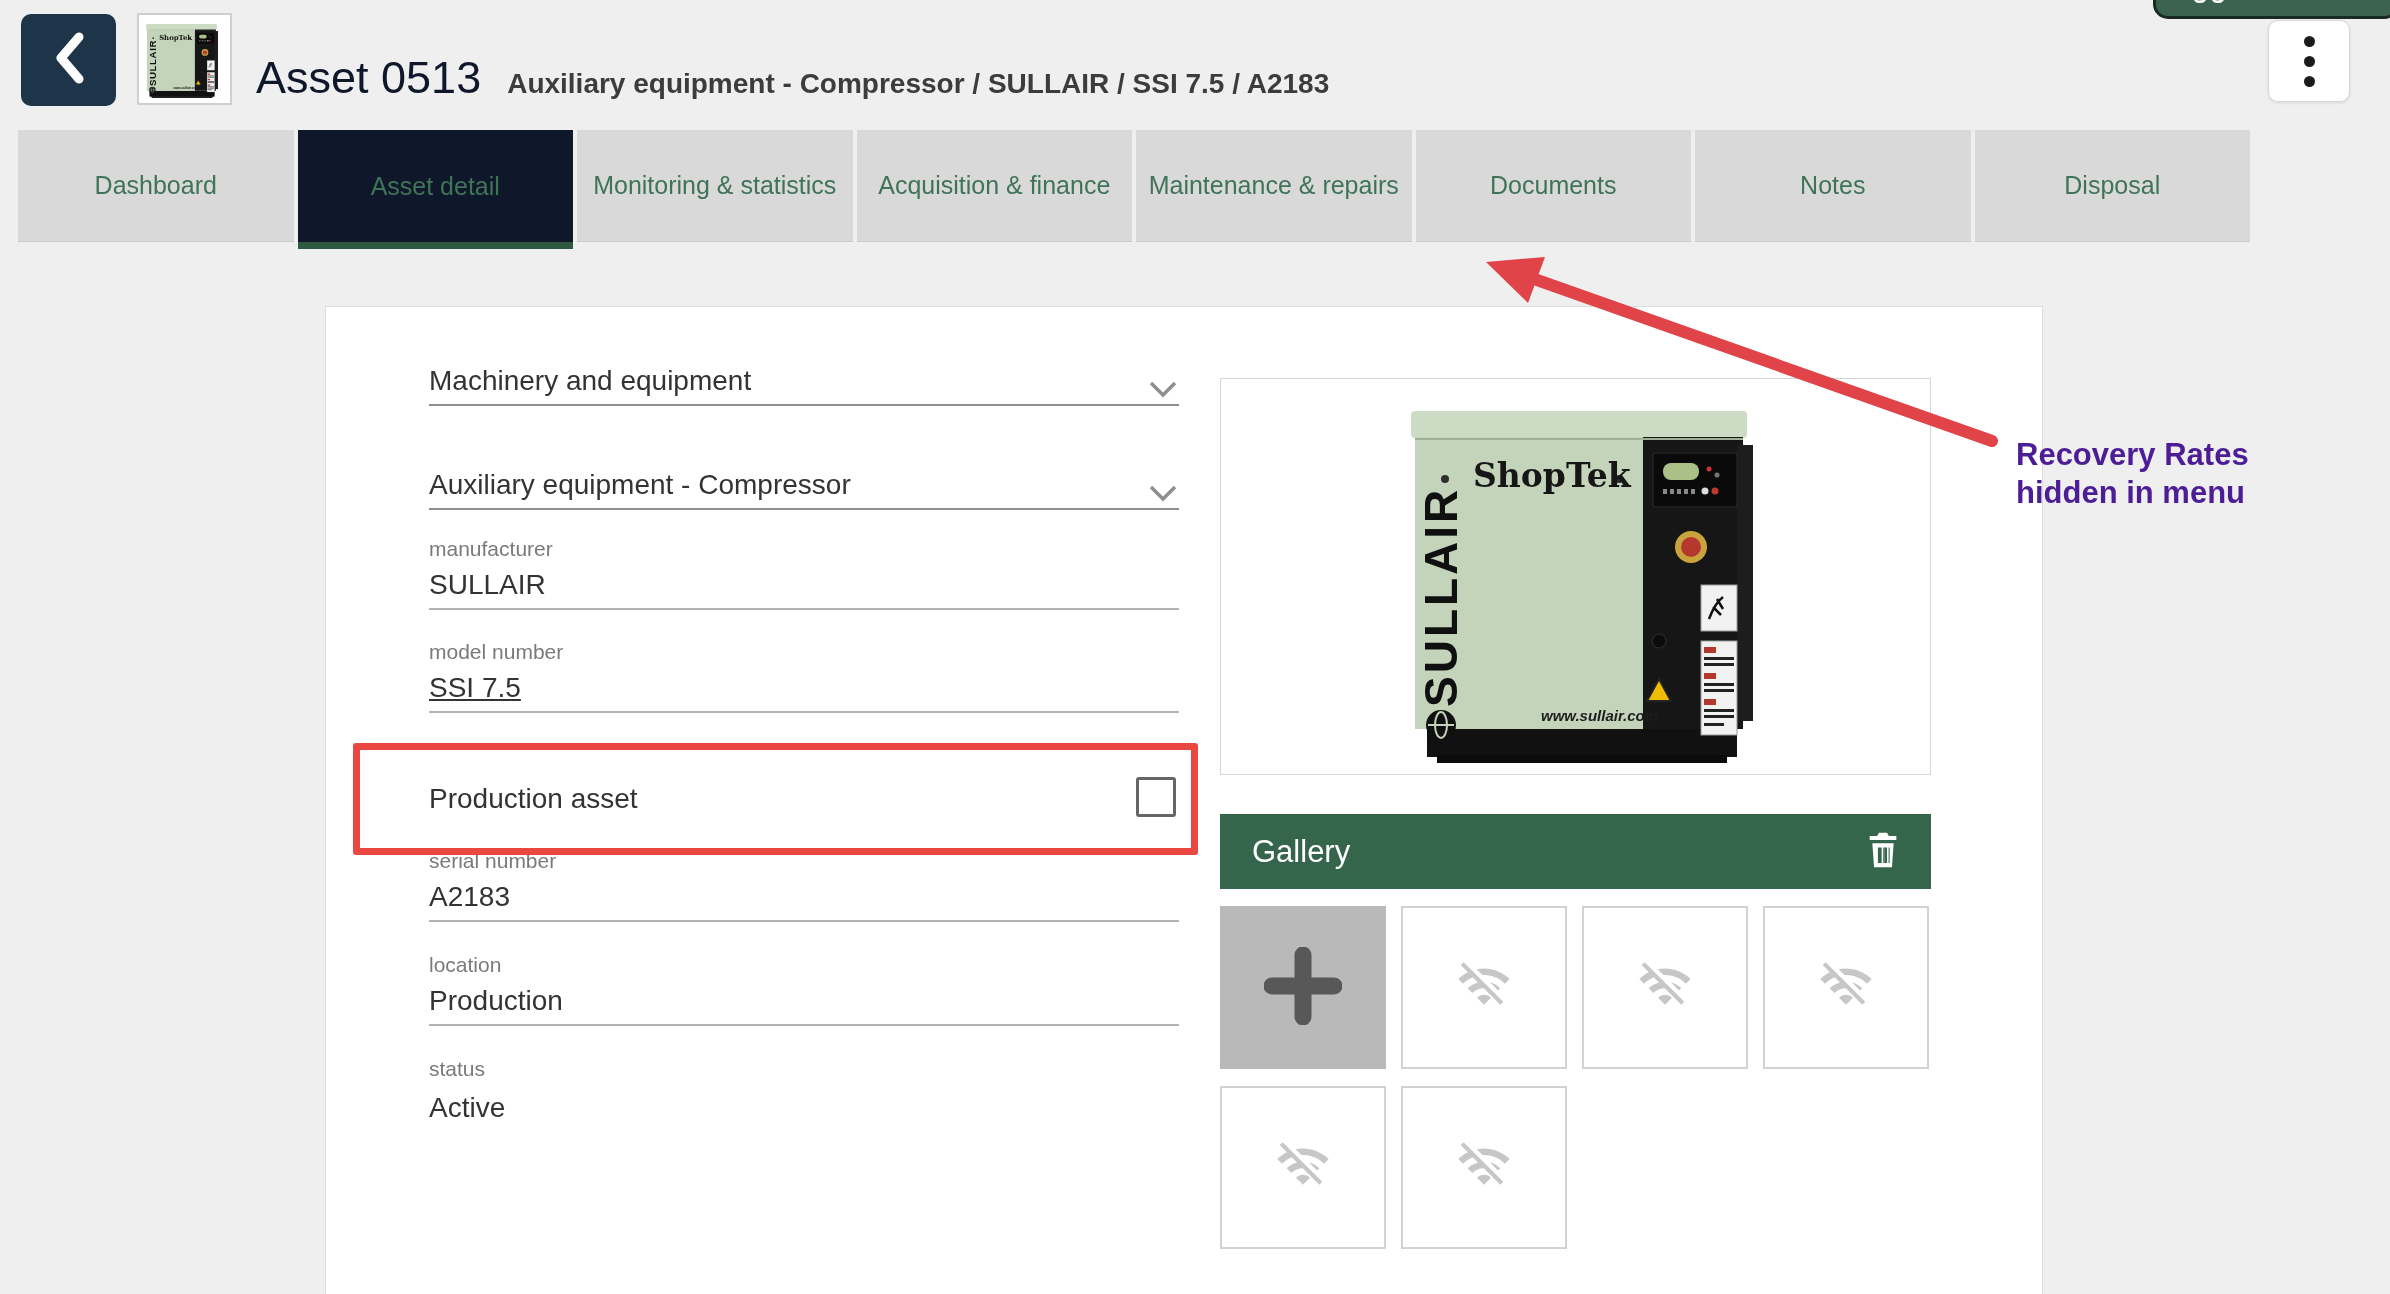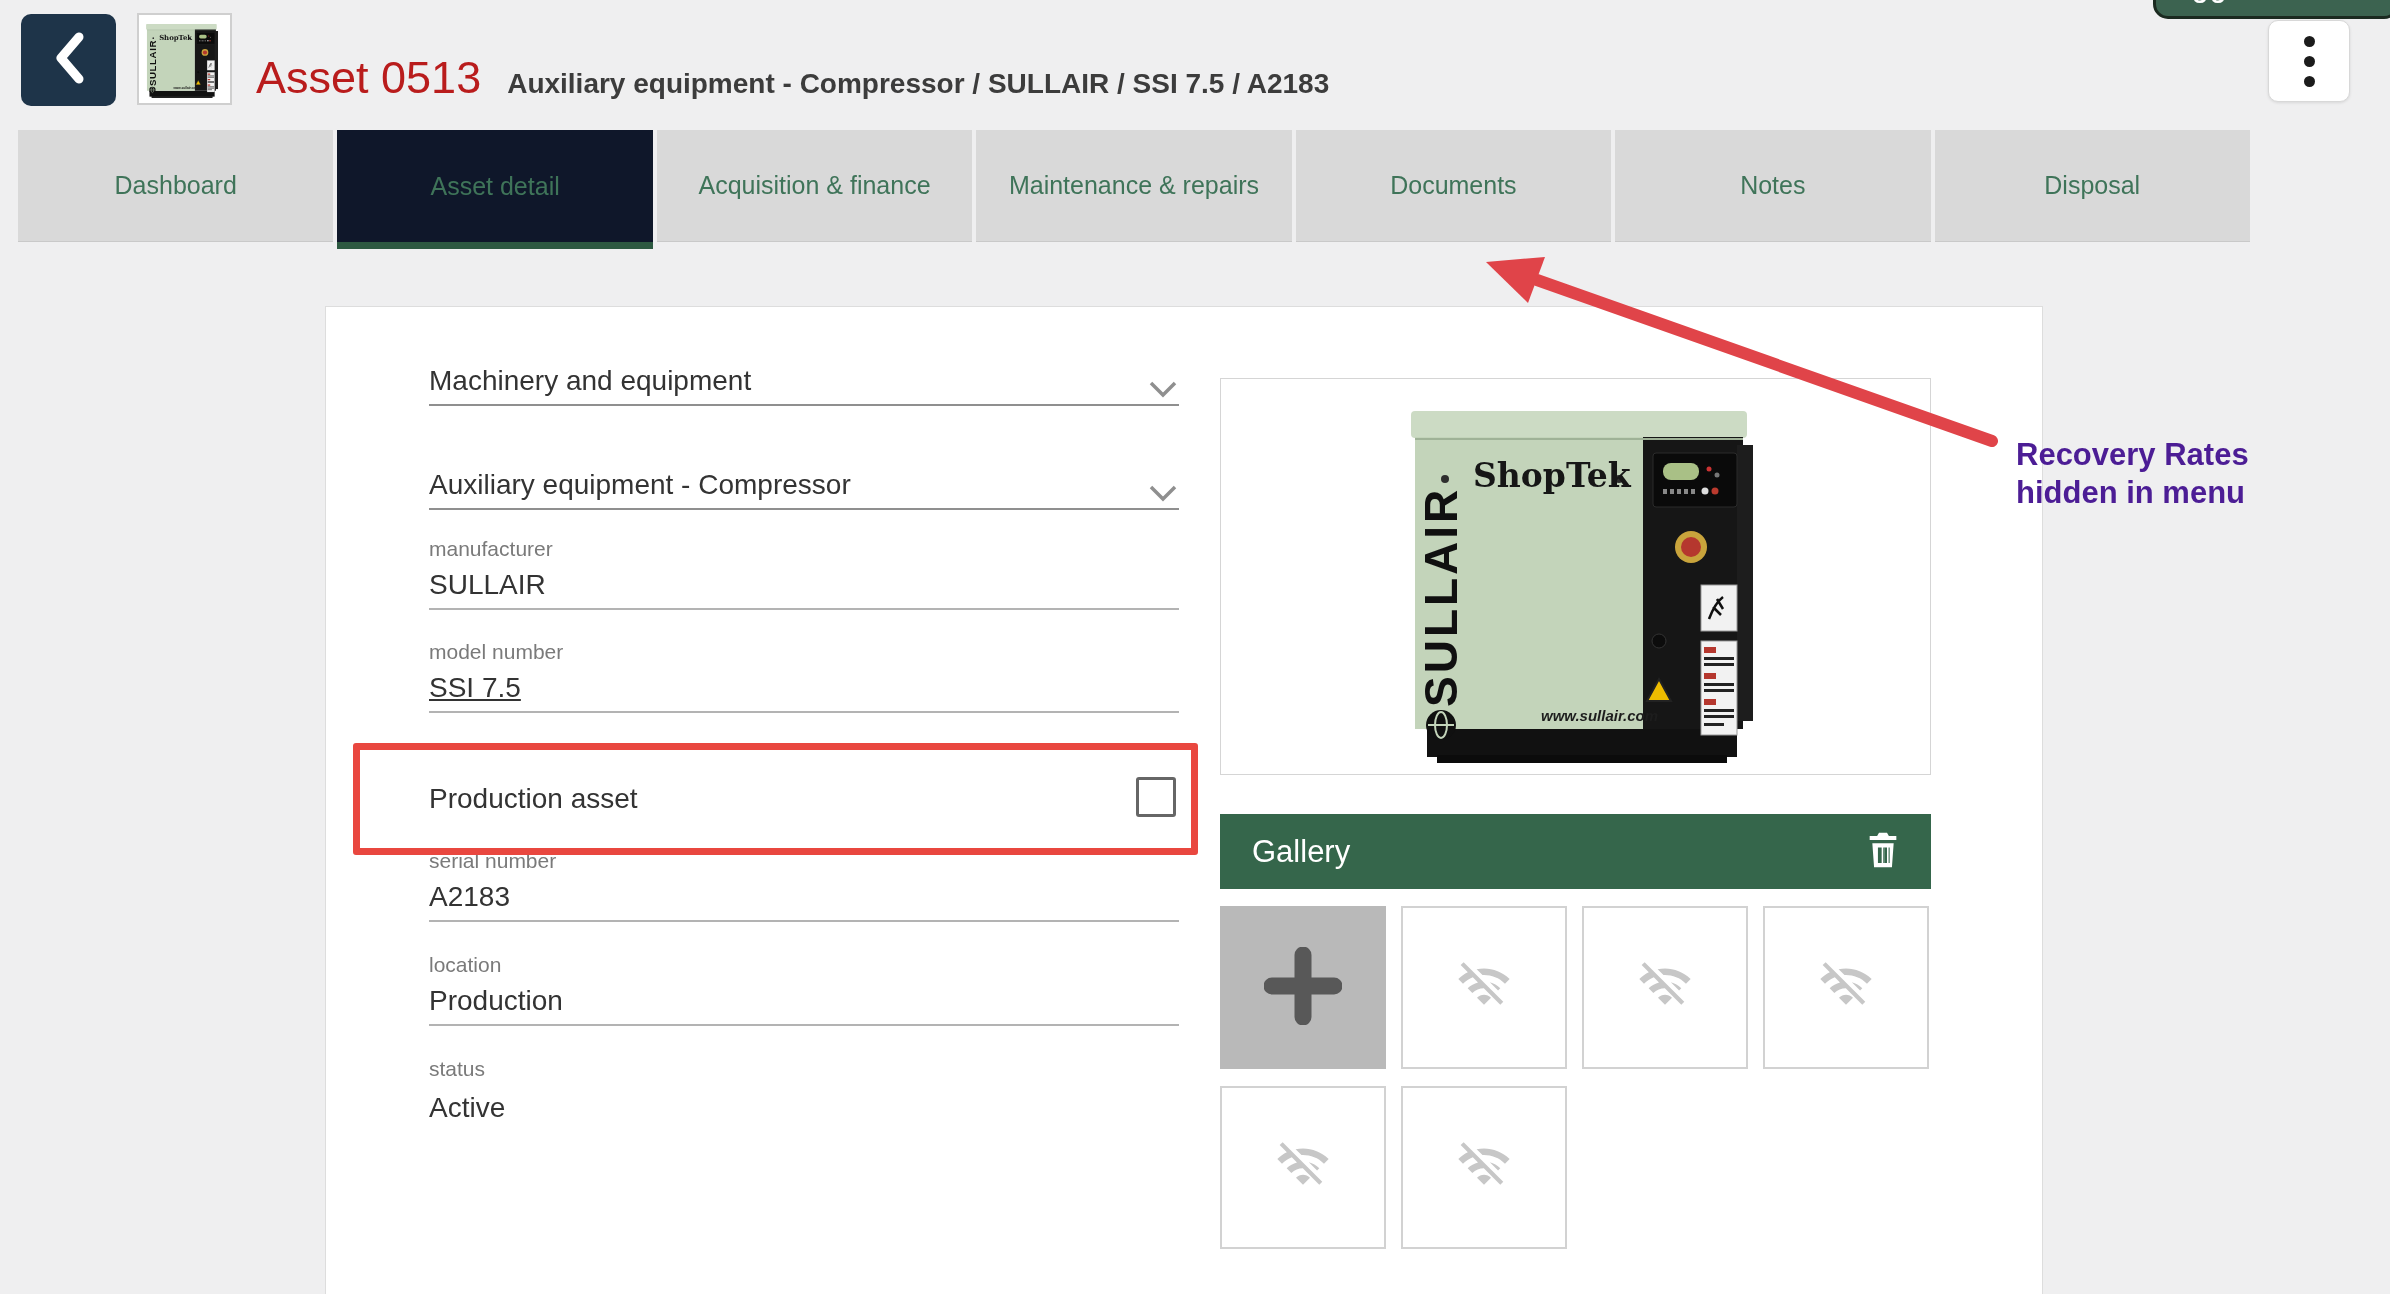--- a/index.html
+++ b/index.html
@@ -7,21 +7,21 @@
     width:2390px;height:1294px;position:relative;overflow:hidden;
     background:#efeff0;font-family:"Liberation Sans",sans-serif;
     -webkit-font-smoothing:antialiased;
   }
   
   .back-btn{position:absolute;left:21px;top:14px;width:95px;height:92px;
     background:#1e3449;border-radius:10px;display:flex;align-items:center;justify-content:center;cursor:pointer;}
   .asset-thumb{position:absolute;left:137px;top:13px;width:95px;height:92px;background:#fff;
     border:2px solid #cfcfcf;box-sizing:border-box;display:flex;align-items:center;justify-content:center;}
   .title-row{position:absolute;left:256px;top:52px;display:flex;align-items:baseline;white-space:nowrap;}
-  .page-title{font-size:45px;color:#b91c1c;}
+  .page-title{font-size:45px;color:#0f172a;}
   .page-subtitle{font-size:28px;color:#3c3c3c;margin-left:26px;font-weight:bold;}
   .pill-partial{position:absolute;left:2153px;top:-17px;width:240px;height:30px;background:#3c6350;
     border:3px solid #1b2a20;border-radius:15px;box-sizing:content-box;overflow:hidden;}
   .pill-partial span{display:block;margin-top:-7px;padding-left:36px;color:#fff;font-weight:bold;font-size:26px;letter-spacing:2px;}
   .kebab-btn{position:absolute;left:2268px;top:20px;width:80px;height:80px;background:#fff;border:1px solid #d8d8d8;
     border-radius:10px;box-shadow:0 1px 3px rgba(0,0,0,.10);display:flex;flex-direction:column;align-items:center;justify-content:center;gap:9px;cursor:pointer;}
   .kebab-btn i{width:11px;height:11px;border-radius:50%;background:#1c1c1c;}
   
   .tabs-row{position:absolute;left:18px;top:130px;width:2232px;height:112px;display:flex;gap:4px;}
   .tab{flex:1;background:#d9d9d9;color:#3f7459;font-size:25px;display:flex;align-items:center;justify-content:center;
@@ -143,20 +143,23 @@
 </div>
 
 <div class="tabs-row">
   <div class="tab">
       <span>Dashboard</span>
     </div>
   <div class="tab active">
       <span>Asset detail</span>
     </div>
   <div class="tab">
+      <span>Monitoring &amp; statistics</span>
+    </div>
+  <div class="tab">
       <span>Acquisition &amp; finance</span>
     </div>
   <div class="tab">
       <span>Maintenance &amp; repairs</span>
     </div>
   <div class="tab">
       <span>Documents</span>
     </div>
   <div class="tab">
       <span>Notes</span>

